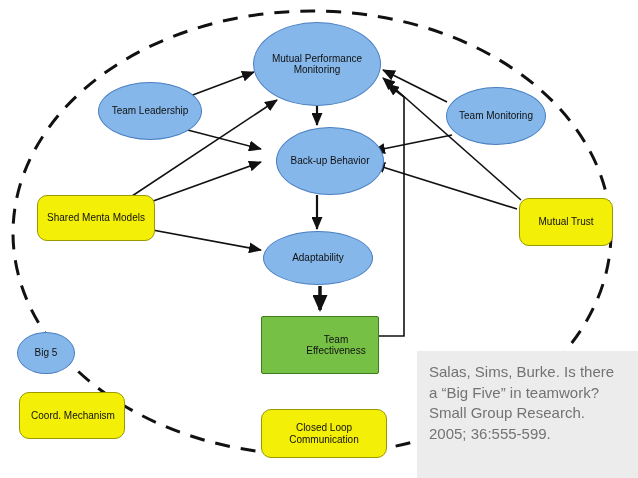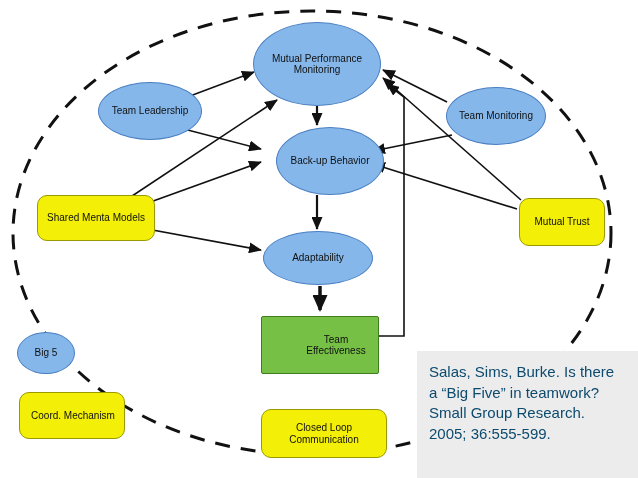--- a/index.html
+++ b/index.html
@@ -45,32 +45,32 @@
     border-radius: 2px;
   }
   
   .n-mpm   { left: 253px; top: 22px;  width: 128px; height: 84px; }
   .n-tl    { left: 98px;  top: 82px;  width: 104px; height: 58px; }
   .n-to    { left: 446px; top: 87px;  width: 100px; height: 58px; }
   .n-bb    { left: 276px; top: 127px; width: 108px; height: 68px; }
   .n-ada   { left: 263px; top: 231px; width: 110px; height: 54px; }
   .n-te    { left: 261px; top: 316px; width: 118px; height: 58px; padding-left: 38px; }
   .n-smm   { left: 2px;   top: 195px; width: 118px; height: 46px; margin-left: 35px; }
-  .n-mt    { left: 519px; top: 198px; width: 86px;  height: 48px; }
+  .n-mt    { left: 519px; top: 198px; width: 94px;  height: 48px; }
   .n-big5  { left: 17px;  top: 332px; width: 58px;  height: 42px; }
   .n-coord { left: 19px;  top: 392px; width: 106px; height: 47px; padding-left: 8px; }
   .n-clc   { left: 261px; top: 409px; width: 126px; height: 49px; }
   .citation {
     position: absolute;
     z-index: 3;
     left: 417px; top: 351px;
     width: 221px; height: 127px;
     box-sizing: border-box;
     background: var(--citation-bg, #ececec);
-    color: #0c4a6e;
+    color: #737373;
     font-size: 15px;
     line-height: 1.38;
     padding: 11px 12px;
   }
   .arrow {
     fill: none;
     stroke: var(--arrow, #111111);
     stroke-width: 1.6;
   }
   .arrow-mid { stroke-width: 2.2; }

